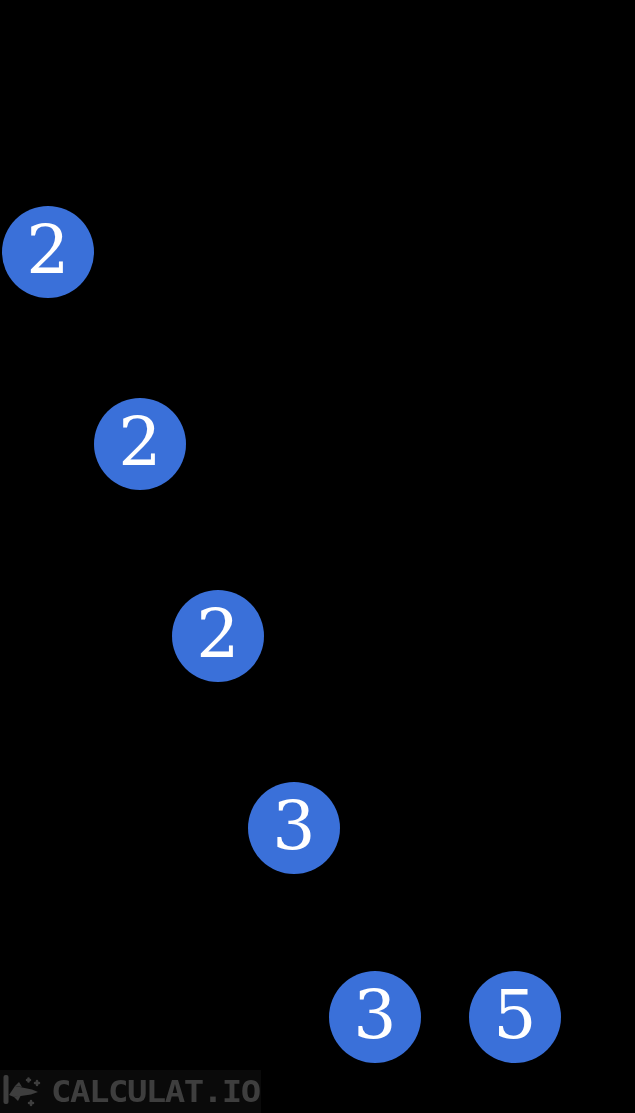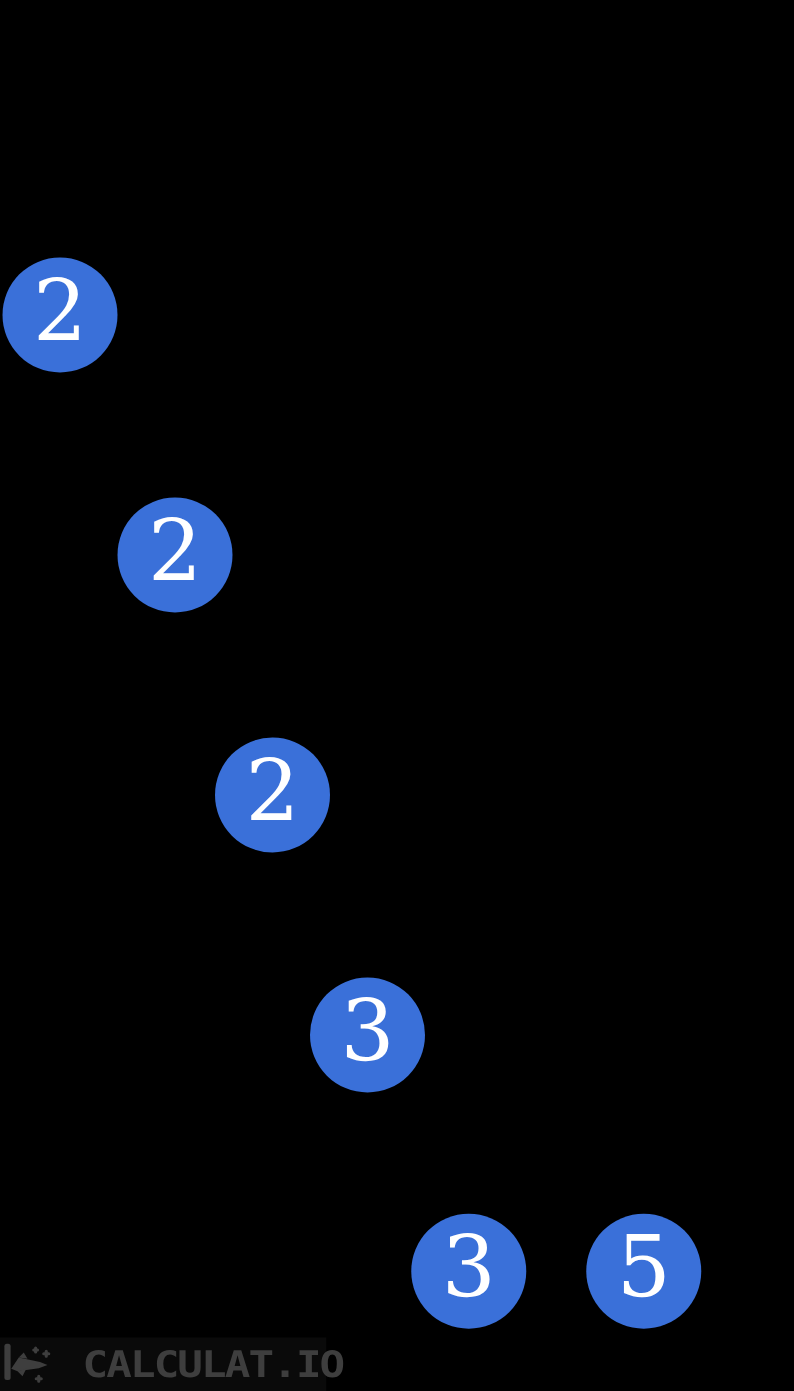--- a/index.html
+++ b/index.html
@@ -31,21 +31,21 @@
   }
   .logo-band {
     position: absolute;
     left: 0;
     top: 1070px;
     width: 261px;
     height: 43px;
     background: rgba(255, 255, 255, 0.04);
     display: flex;
     align-items: center;
-    gap: 20px;
+    gap: 5px;
     padding-left: 2px;
     box-sizing: border-box;
   }
   .logo-icon {
     width: 44px;
     height: 36px;
     flex: 0 0 auto;
   }
   .logo-text {
     font-family: "DejaVu Sans Mono", "Liberation Mono", monospace;

